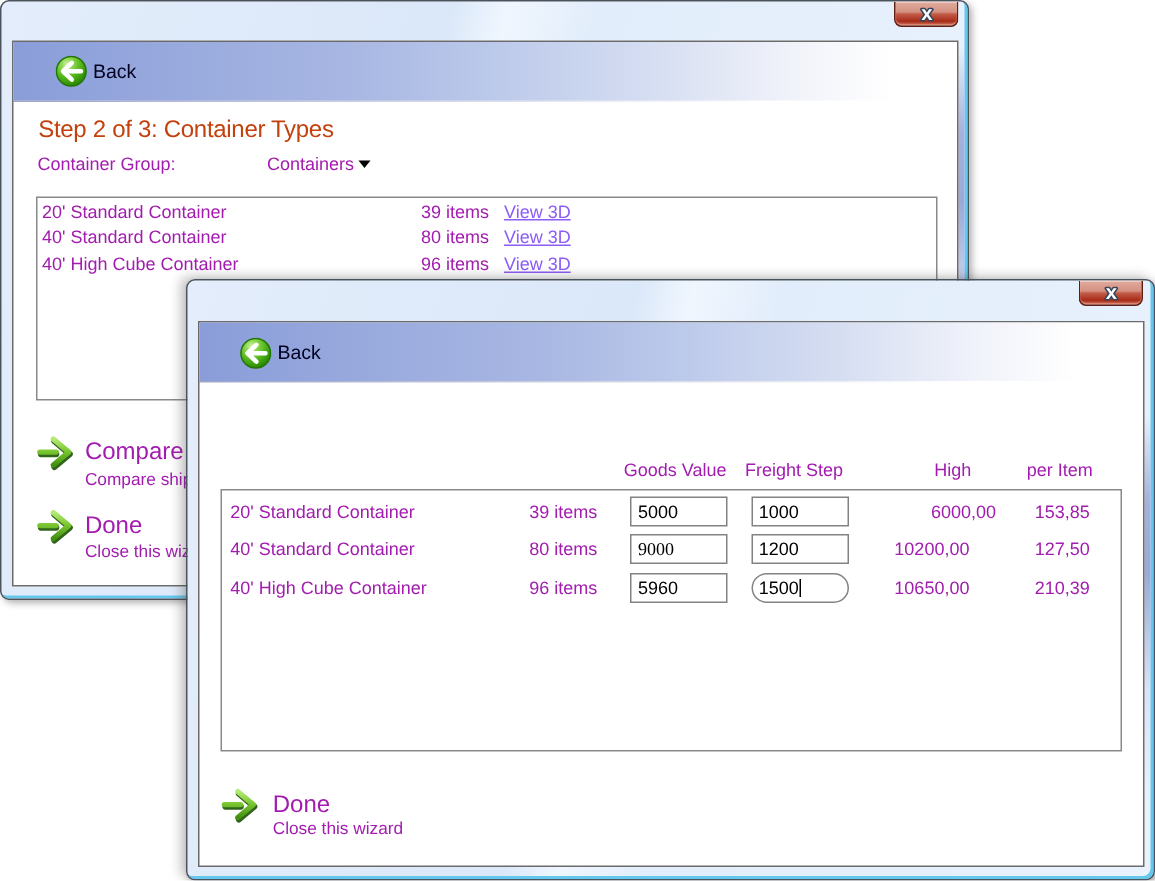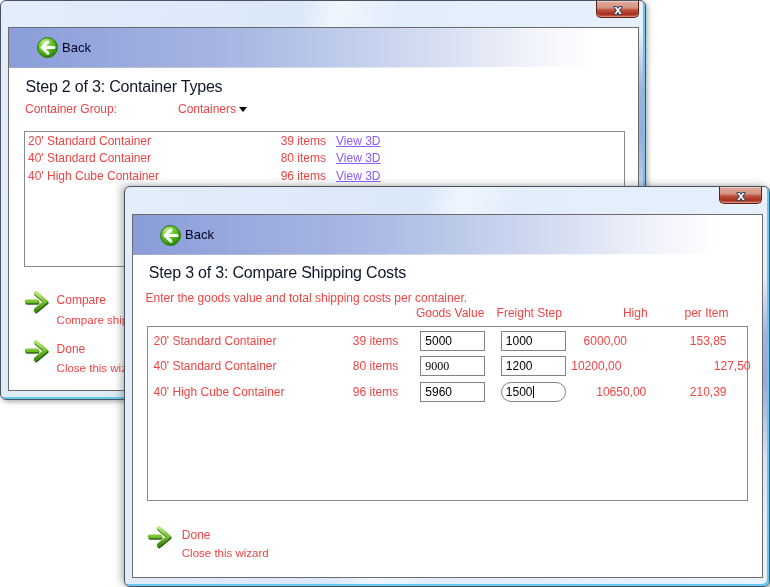--- a/index.html
+++ b/index.html
@@ -13,24 +13,24 @@
   .dialog{position:absolute;background:#ffffff;border:1px solid #6b6b6b;}
   .hdr{position:absolute;left:0;top:0;right:0;height:39px;
        background:linear-gradient(to right,#8a9dd9 0%,#a7b6e2 35%,#bac8ea 50%,#d6def2 68%,#f0f2fa 82%,#ffffff 93%);}
   .hdr:after{content:"";position:absolute;left:0;right:0;bottom:-1px;height:1px;
        background:linear-gradient(to right,rgba(93,107,165,.6),rgba(255,255,255,0) 80%);}
   .close{position:absolute;top:0;width:41px;height:16px;border:1px solid #5c1f16;border-top:none;
        border-radius:0 0 5px 5px;
        background:linear-gradient(#e2aca0 0%,#d49181 44%,#c25c48 52%,#a82c1a 82%,#c4654f 100%);
        box-shadow:inset 0 1px 0 rgba(255,255,255,.4), inset 0 -1px 1px rgba(255,190,170,.55);}
   .close svg{position:absolute;left:50%;top:50%;transform:translate(-50%,-50%);}
-  .t{position:absolute;line-height:1;white-space:nowrap;color:#ef4444;}
-  .heading{font-size:16px;color:#0f172a;letter-spacing:-0.2px;}
+  .t{position:absolute;line-height:1;white-space:nowrap;color:#a21caf;}
+  .heading{font-size:16px;color:#c2410c;letter-spacing:-0.2px;}
   .b12{font-size:12px;}
-  .big{font-size:12px;}
+  .big{font-size:16px;}
   .sub{font-size:11.5px;}
   .link{font-size:12px;color:#8b5cf6;text-decoration:underline;}
   .box{position:absolute;border:1px solid #898989;background:#fff;}
   .inp{position:absolute;border:1px solid #828282;background:#fff;width:65px;height:20px;
        font-size:12px;line-height:18px;padding-left:4px;box-sizing:border-box;}
   .tri{position:absolute;width:0;height:0;border-left:4.5px solid transparent;
        border-right:4.5px solid transparent;border-top:5.5px solid #000;}
   .ra{text-align:right;}
 </style>
 </head>
@@ -115,22 +115,20 @@
           <stop offset="0.6" stop-color="#54b41b"></stop>
             <stop offset="0.9" stop-color="#2f9004"></stop>
           <stop offset="1" stop-color="#2b8203"></stop>
         </radialGradient>
       </defs>
       <circle cx="10.5" cy="10.5" r="9.9" fill="url(#gb2)" stroke="#237506" stroke-width="1"></circle>
       <path d="M17 10.5 H5.2 M10.9 4.9 L5 10.5 L10.9 16.1" stroke="#ffffff" stroke-width="3" fill="none" stroke-linecap="round" stroke-linejoin="round"></path>
     </svg>
     <div class="t" style="left:52px;top:13.4px;font-size:13px;color:#000020;">Back</div>
 
-    <div class="t heading" style="left:15.8px;top:50.3px;">Step 3 of 3: Compare Shipping Costs</div>
-    <div class="t b12" style="left:12.5px;top:77.3px;">Enter the goods value and total shipping costs per container.</div>
 
     <div class="t b12 ra" style="left:251.4px;top:91.6px;width:100px;">Goods Value</div>
     <div class="t b12" style="left:363.6px;top:91.6px;">Freight Step</div>
     <div class="t b12 ra" style="left:414.6px;top:91.6px;width:100px;">High</div>
     <div class="t b12 ra" style="left:495.5px;top:91.6px;width:100px;">per Item</div>
 
     <div class="box" style="left:14px;top:111px;width:599px;height:173px;"></div>
     <div class="t b12" style="left:20.5px;top:119.5px;">20' Standard Container</div>
     <div class="t b12" style="left:20.5px;top:145.2px;">40' Standard Container</div>
     <div class="t b12" style="left:20.5px;top:170.9px;">40' High Cube Container</div>
@@ -138,25 +136,25 @@
     <div class="t b12 ra" style="left:165.2px;top:145.2px;width:100px;">80 items</div>
     <div class="t b12 ra" style="left:165.2px;top:170.9px;width:100px;">96 items</div>
 
     <div class="inp" style="left:287.3px;top:115.6px;">5000</div>
     <div class="inp" style="left:367.8px;top:115.6px;">1000</div>
     <div class="inp" style="left:287.3px;top:141.3px;font-family:Liberation Serif, serif;">9000</div>
     <div class="inp" style="left:367.8px;top:141.3px;">1200</div>
     <div class="inp" style="left:287.3px;top:167px;">5960</div>
     <div class="inp" style="left:367.8px;top:167px;border-radius:10px;">1500<span style="display:inline-block;width:1px;height:12px;background:#000;vertical-align:-2px;"></span></div>
 
-    <div class="t b12 ra" style="left:394px;top:119.5px;width:100px;">6000,00</div>
-    <div class="t b12 ra" style="left:413.3px;top:145.2px;width:100px;text-align:center;">10200,00</div>
+    <div class="t b12 ra" style="left:431px;top:119.5px;width:100px;">6000,00</div>
+    <div class="t b12 ra" style="left:413.3px;top:145.2px;width:100px;">10200,00</div>
     <div class="t b12 ra" style="left:413.3px;top:170.9px;width:100px;">10650,00</div>
     <div class="t b12 ra" style="left:493.5px;top:119.5px;width:100px;">153,85</div>
-    <div class="t b12 ra" style="left:493.5px;top:145.2px;width:100px;padding-left:24px;">127,50</div>
+    <div class="t b12 ra" style="left:493.5px;top:145.2px;width:100px;">127,50</div>
     <div class="t b12 ra" style="left:493.5px;top:170.9px;width:100px;">210,39</div>
 
     <svg style="position:absolute;left:13.5px;top:309.5px;" width="26" height="24" viewBox="0 0 26 24">
       <defs>
         <linearGradient id="gaw2" x1="0" y1="0" x2="0" y2="1">
           <stop offset="0" stop-color="#b4e973"></stop>
             <stop offset="0.45" stop-color="#7cc832"></stop>
           <stop offset="1" stop-color="#43900e"></stop>
         </linearGradient>
       </defs>

